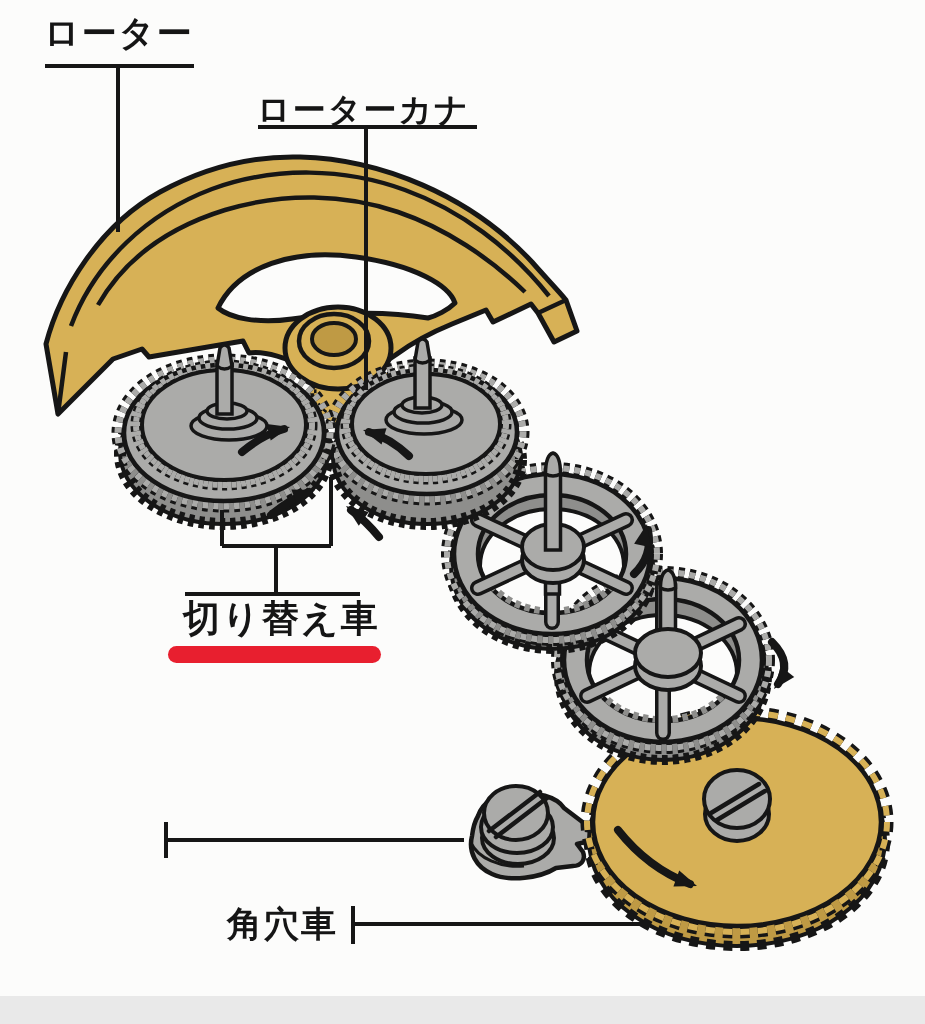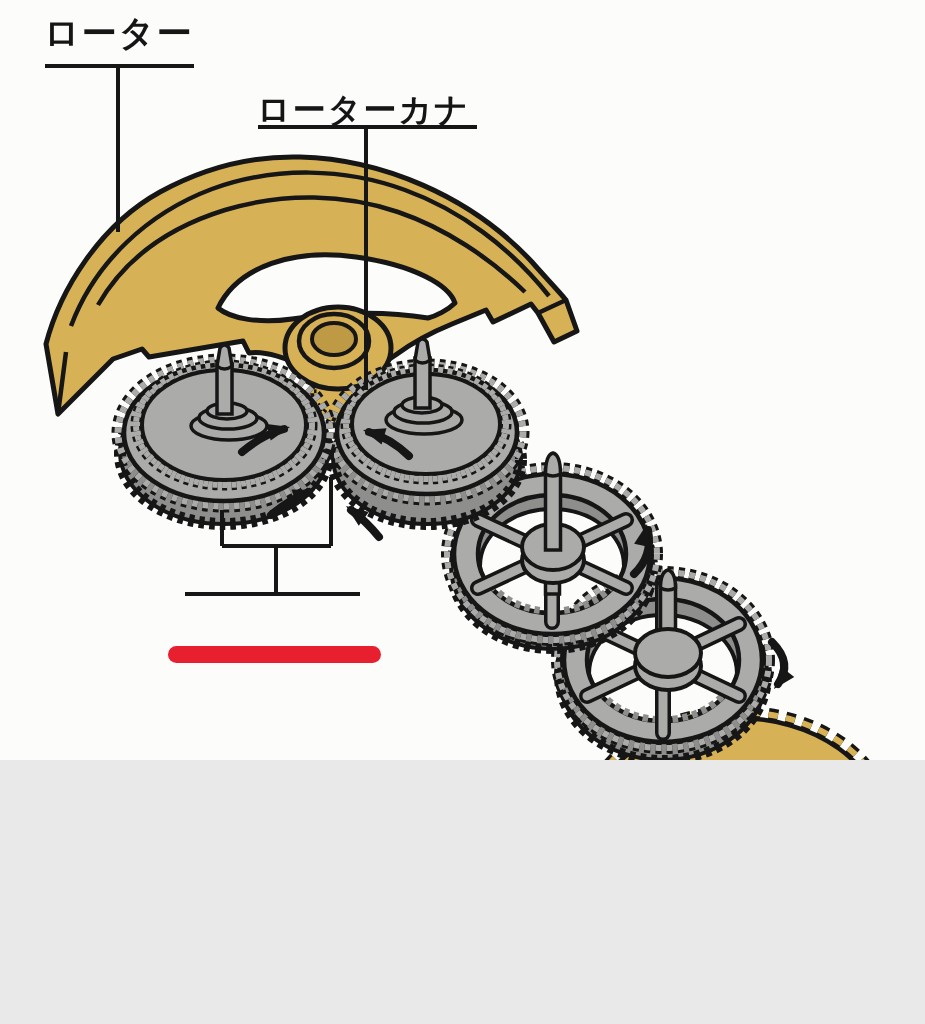--- a/index.html
+++ b/index.html
@@ -1,21 +1,21 @@
 <!DOCTYPE html>
 <html style="--gold: #d7b156; --gold_dark: #bf9a44; --gray: #ababa9; --gray_dark: #8e8e8c; --outline: #161616; --red: #e81f2f; --text: #151515; --bg: #fcfcfb;"><head>
 <meta charset="utf-8">
 <style>
   :root{
     --gold:#d7b156; --gold_dark:#bf9a44; --gray:#ababa9; --gray_dark:#8e8e8c;
     --outline:#161616; --red:#e81f2f; --text:#151515; --bg:#fcfcfb;
   }
   html,body{margin:0;padding:0;background:#e9e9e9;}
   .stage{
-    position:relative; width:925px; height:760px; background:var(--bg);
+    position:relative; width:925px; height:996px; background:var(--bg);
     overflow:hidden; font-family:"Liberation Sans","DejaVu Sans",sans-serif;
   }
   .stage svg{position:absolute; left:0; top:0;}
   .lbl{
     position:absolute; font-weight:bold; color:var(--text);
     white-space:nowrap; letter-spacing:2px; line-height:1.1;
   }
 </style>
 </head>
 <body>
@@ -201,14 +201,16 @@
     <path d="M 222,510 V 546 M 331,477 V 546 M 222,546 H 331 M 276,546 V 594 M 185,594 H 360"></path>
     <path d="M 166,822 V 858 M 166,840 H 464"></path>
     <path d="M 353,906 V 944 M 353,924 H 646"></path>
   </g>
 
   <rect x="168" y="646" width="213" height="17" rx="8.5" fill="var(--red)"></rect>
 </svg>
 
 <div class="lbl" style="left:44px; top:14px; font-size:35px;">ローター</div>
 <div class="lbl" style="left:257px; top:92px; font-size:33px;">ローターカナ</div>
+<div class="lbl" style="left:183px; top:599px; font-size:37px;">切り替え車</div>
+<div class="lbl" style="left:227px; top:905px; font-size:35px;">角穴車</div>
 
 </div>
 
 </body></html>

